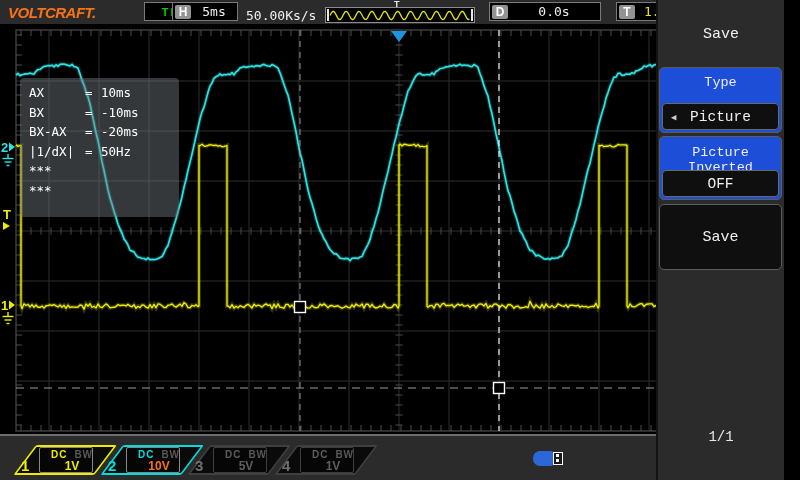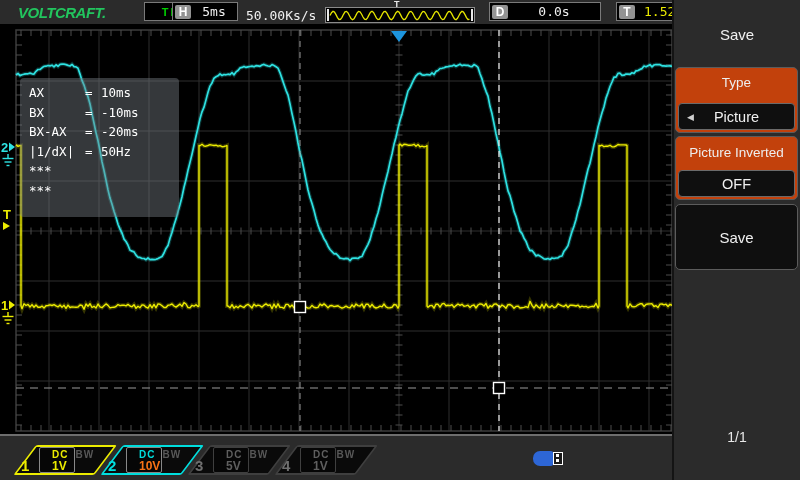--- a/index.html
+++ b/index.html
@@ -3,22 +3,22 @@
 <meta charset="utf-8">
 <style>
   html,body{margin:0;padding:0;background:#000;}
   .screen{position:relative;width:800px;height:480px;background:#000;overflow:hidden;
           font-family:"Liberation Sans",sans-serif;-webkit-font-smoothing:none;}
   .main{position:absolute;left:0;top:0;width:672px;height:480px;overflow:hidden;}
 
   
   .topbar{position:absolute;left:0;top:0;width:800px;height:24px;background:#2b2b2b;
           border-bottom:1px solid #5a5a5a;}
-  .logo{position:absolute;left:8px;top:4px;color:#22c55e;font-size:15px;font-weight:bold;
-        font-style:italic;letter-spacing:-0.5px;margin-left:10px;}
+  .logo{position:absolute;left:8px;top:4px;color:#f97316;font-size:15px;font-weight:bold;
+        font-style:italic;letter-spacing:-0.5px;}
   .statbox{position:absolute;top:2px;height:19px;background:#000;border:1px solid #7a7a7a;
            display:flex;align-items:center;box-sizing:border-box;}
   .tdbox{left:112px;width:54px;justify-content:center;margin-left:32px;}
   .tdbox span{color:#00d000;font-weight:bold;font-size:11px;letter-spacing:2px;}
   .hbox{left:172px;width:66px;}
   .dbox{left:489px;width:112px;}
   .tbox{left:616px;width:92px;}
   .keycap{display:inline-block;background:#939393;color:#fff;font-weight:bold;font-size:12px;
           width:16px;height:14px;line-height:14px;text-align:center;border-radius:2px;margin-left:2px;
           flex:0 0 auto;}
@@ -45,41 +45,41 @@
   .meas .meq{display:inline-block;width:16px;}
 
   
   .bottombar{position:absolute;left:0;top:434px;width:800px;height:46px;background:#2b2b2b;
              border-top:2px solid #6e6e6e;box-sizing:border-box;}
   .chtab{position:absolute;top:9px;width:81px;height:30px;}
   .chtag{position:absolute;left:0;top:0;width:81px;height:30px;background:#0a0a0a;
          border:2px solid #444;border-radius:2px;transform:skewX(-37deg);
          transform-origin:0 0;box-sizing:border-box;}
   .chnum{position:absolute;left:-15px;bottom:1px;font-size:15px;font-weight:bold;z-index:2;}
-  .chbox{position:absolute;left:3px;top:2px;width:36px;height:26px;background:#060606;
+  .chbox{position:absolute;left:3px;top:2px;width:54px;height:26px;background:#060606;
          border:1px solid #555;border-radius:2px;z-index:1;box-sizing:border-box;
-         display:flex;flex-direction:column;justify-content:center;padding-left:12px;}
+         display:flex;flex-direction:column;align-items:center;justify-content:center;padding-left:12px;}
   .chrow1{font-size:10px;font-weight:bold;letter-spacing:1px;line-height:11px;}
   .chrow2{font-size:12px;font-weight:bold;line-height:12px;}
   .bw{color:#585858;margin-left:7px;}
 
   
   .usb{position:absolute;left:533px;top:15px;width:32px;height:16px;}
   .usb-body{position:absolute;left:0;top:0;width:20px;height:15px;background:#2d66d6;
             border-radius:7px 2px 2px 7px;}
   .usb-plug{position:absolute;left:20px;top:1px;width:8px;height:11px;border:1.5px solid #fff;
             background:#1a1a1a;}
   .usb-pin{position:absolute;left:2px;width:3px;height:3px;background:#fff;}
 
   
-  .sidebar{position:absolute;left:672px;top:0;width:128px;height:480px;background:#2b2b2b;
-           border-left:2px solid #141414;box-sizing:border-box;}
+  .sidebar{position:absolute;left:656px;top:0;width:128px;height:480px;background:#2b2b2b;
+           border-left:2px solid #141414;box-sizing:border-box;font-family:Liberation Mono, monospace;}
   .sb-title{position:absolute;left:0;top:26px;width:126px;text-align:center;color:#f0f0f0;
             font-size:15px;}
-  .sb-sec{position:absolute;left:1px;width:123px;background:#c2410c;border:1px solid #5c5c5c;
+  .sb-sec{position:absolute;left:1px;width:123px;background:#1d4ed8;border:1px solid #5c5c5c;
           border-radius:5px;box-sizing:border-box;}
   .sb-label{position:absolute;left:0;width:100%;text-align:center;color:#eee;font-size:13.5px;}
   .sb-btn{position:absolute;left:2px;right:2px;bottom:2px;height:27px;background:#0f0f0f;
           border:1px solid #6a6a6a;border-radius:4px;color:#f0f0f0;font-size:14.5px;
           display:flex;align-items:center;justify-content:center;box-sizing:border-box;}
   .sb-arrow{position:absolute;left:8px;top:8px;color:#cfcfcf;font-size:9px;}
   .sb-save{display:flex;align-items:center;justify-content:center;color:#f0f0f0;
            font-size:15px;background:#0f0f0f;}
   .sb-page{position:absolute;left:0;top:429px;width:126px;text-align:center;color:#e8e8e8;
            font-size:14px;}

